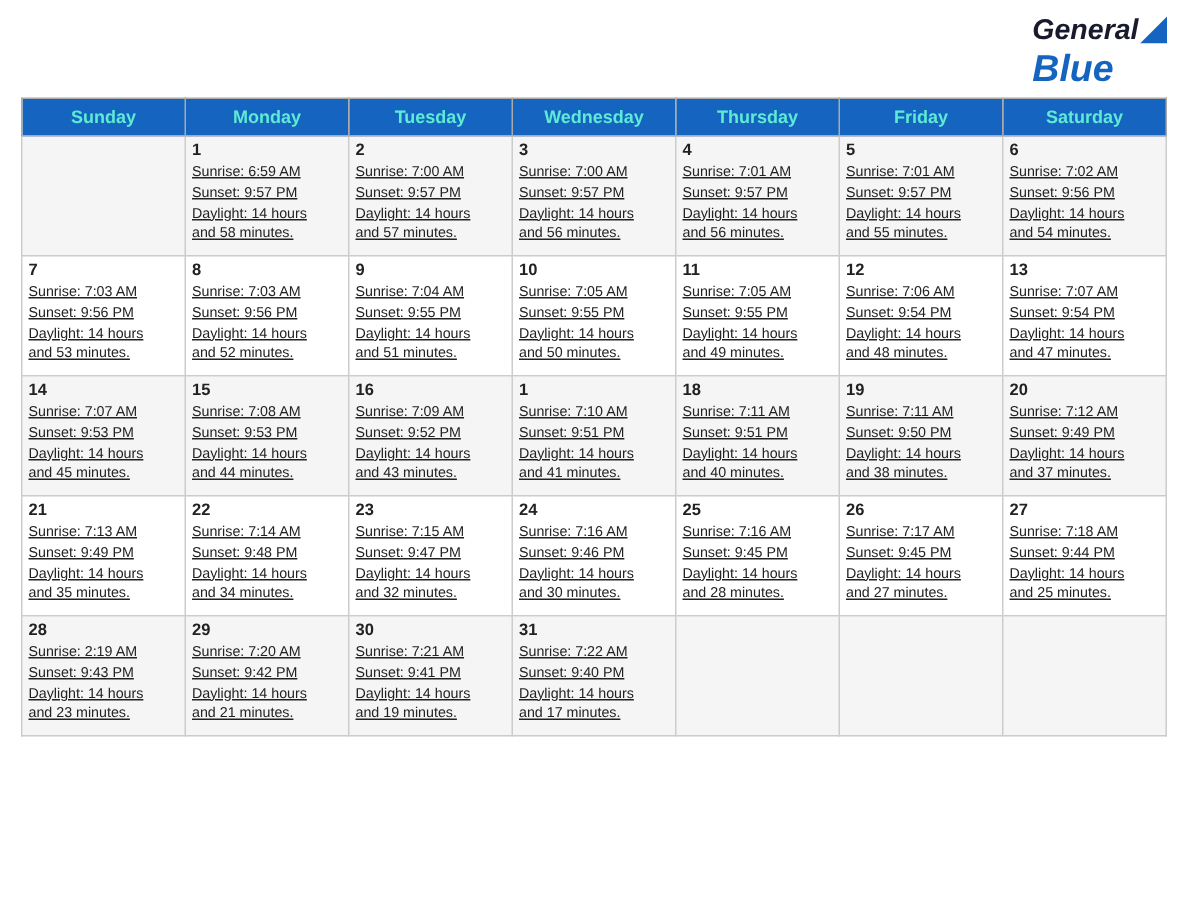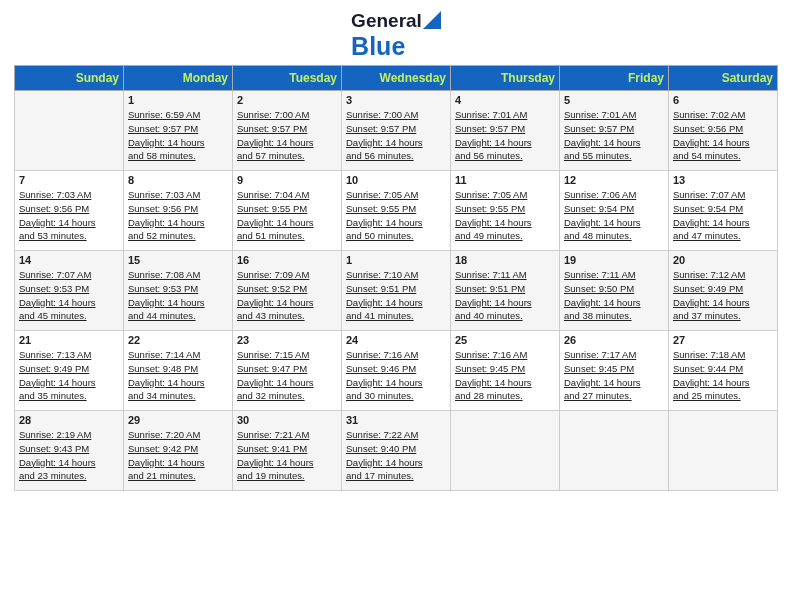--- a/index.html
+++ b/index.html
@@ -9,23 +9,24 @@
       width: 792px;
       height: 612px;
       overflow: hidden;
     }
     .container {
       width: 792px;
       padding: 10px 14px 10px 14px;
     }
     .header {
       display: flex;
-      justify-content: center;
+      justify-content: flex-end;
       align-items: flex-start;
       margin-bottom: 4px;
+      font-style: italic;
     }
     .logo {
       display: flex;
       flex-direction: column;
       align-items: flex-start;
     }
     .logo-row {
       display: flex;
       align-items: center;
     }
@@ -42,25 +43,25 @@
       font-size: 16px;
       color: #333;
     }
     table {
       width: 100%;
       border-collapse: collapse;
       table-layout: fixed;
     }
     thead tr th {
       background-color: #1565c0;
-      color: #bef264;
+      color: #5eead4;
       font-size: 12px;
       font-weight: bold;
       padding: 5px 4px;
-      text-align: right;
+      text-align: center;
       border: 1px solid #aaa;
     }
     tbody tr td {
       border: 1px solid #ccc;
       vertical-align: top;
       padding: 3px 4px;
       font-size: 9.5px;
       color: #222;
       height: 80px;
     }

